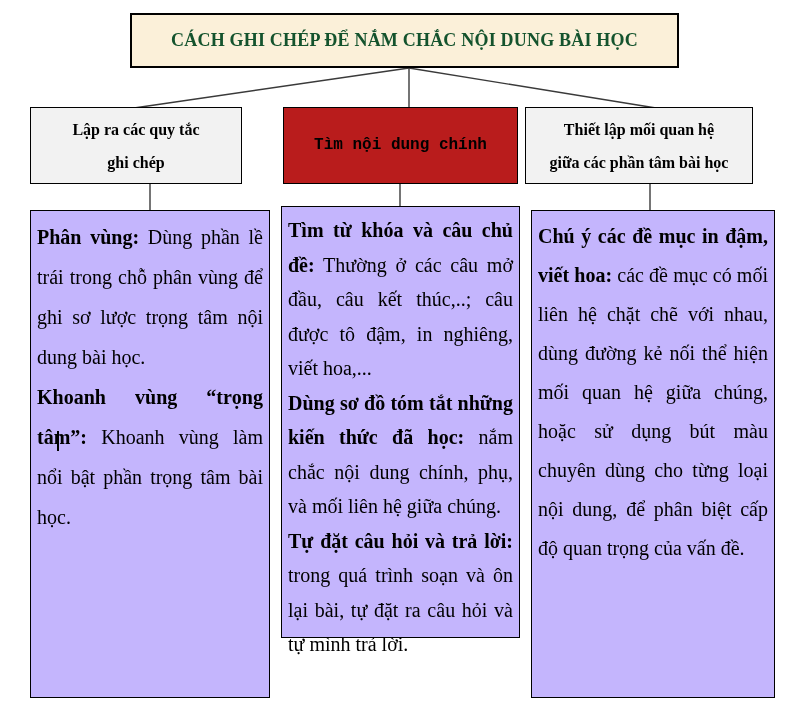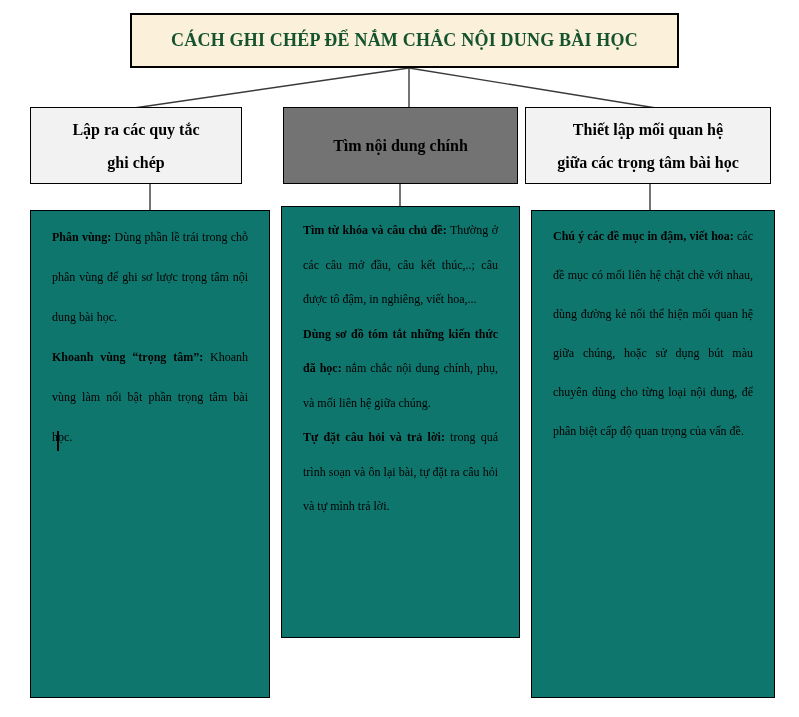--- a/index.html
+++ b/index.html
@@ -19,25 +19,25 @@
     font-weight:bold;font-size:18px;letter-spacing:.2px;text-align:center;
   }
   
   .branch{
     top:107px;height:77px;background:#F2F2F2;
     display:flex;flex-direction:column;align-items:center;justify-content:center;
     font-weight:bold;font-size:16px;text-align:center;line-height:33px;
   }
   .branch-1{left:30px;width:212px;}
   .branch-2{left:283px;width:235px;}
-  .branch-3{left:525px;width:246px;}
+  .branch-3{left:525px;width:228px;}
   
   .detail{
-    top:210px;height:488px;background:#0f766e;
-    padding:6px 21px;font-size:12px;
+    top:210px;height:488px;background:#c4b5fd;
+    padding:6px 6px;font-size:20px;
   }
   .detail-1{left:30px;width:240px;line-height:40px;}
   .detail-2{left:281px;width:239px;top:206px;height:432px;line-height:34.5px;}
   .detail-3{left:531px;width:244px;line-height:39px;}
   .detail p{margin:0;text-align:justify;text-justify:inter-word;}
   .lead{font-weight:bold;}
   
   svg.connectors{position:absolute;left:0;top:0;pointer-events:none;}
   svg.connectors line{stroke:#3a3a3a;stroke-width:1.4;}
   
@@ -58,26 +58,26 @@
   </svg>
 
   <div class="box title-box" style="background: rgb(251, 240, 217);">
     <div class="title-text" style="color: #14532d;">CÁCH GHI CHÉP ĐỂ NẮM CHẮC NỘI DUNG BÀI HỌC</div>
   </div>
 
   <div class="box branch branch-1" style="background: rgb(242, 242, 242);">
     <div>Lập ra các quy tắc</div>
     <div>ghi chép</div>
   </div>
-  <div class="box branch branch-2" style="background: #737373;">
+  <div class="box branch branch-2" style="background: #b91c1c; font-family: Liberation Mono, monospace;">
     <div>Tìm nội dung chính</div>
   </div>
   <div class="box branch branch-3" style="background: rgb(242, 242, 242);">
     <div>Thiết lập mối quan hệ</div>
-    <div>giữa các trọng tâm bài học</div>
+    <div>giữa các phần tâm bài học</div>
   </div>
 
   <div class="box detail detail-1">
     <p><span class="lead">Phân vùng:</span><span> Dùng phần lề trái trong chỗ phân vùng để ghi sơ lược trọng tâm nội dung bài học.</span></p>
     <p><span class="lead">Khoanh vùng “trọng tâm”:</span><span> Khoanh vùng làm nổi bật phần trọng tâm bài học.</span></p>
   </div>
 
   <div class="box detail detail-2">
     <p><span class="lead">Tìm từ khóa và câu chủ đề:</span><span> Thường ở các câu mở đầu, câu kết thúc,..; câu được tô đậm, in nghiêng, viết hoa,...</span></p>
     <p><span class="lead">Dùng sơ đồ tóm tắt những kiến thức đã học:</span><span> nắm chắc nội dung chính, phụ, và mối liên hệ giữa chúng.</span></p>

